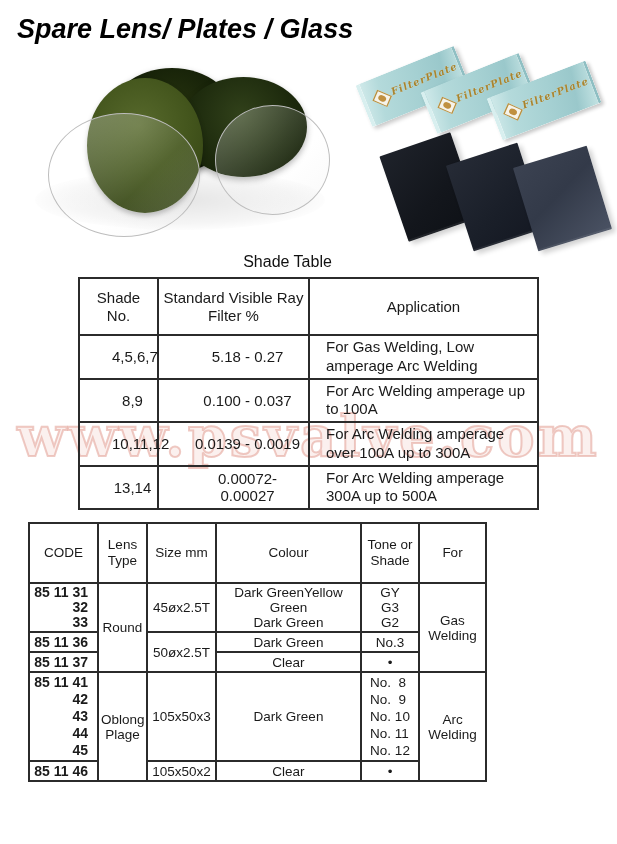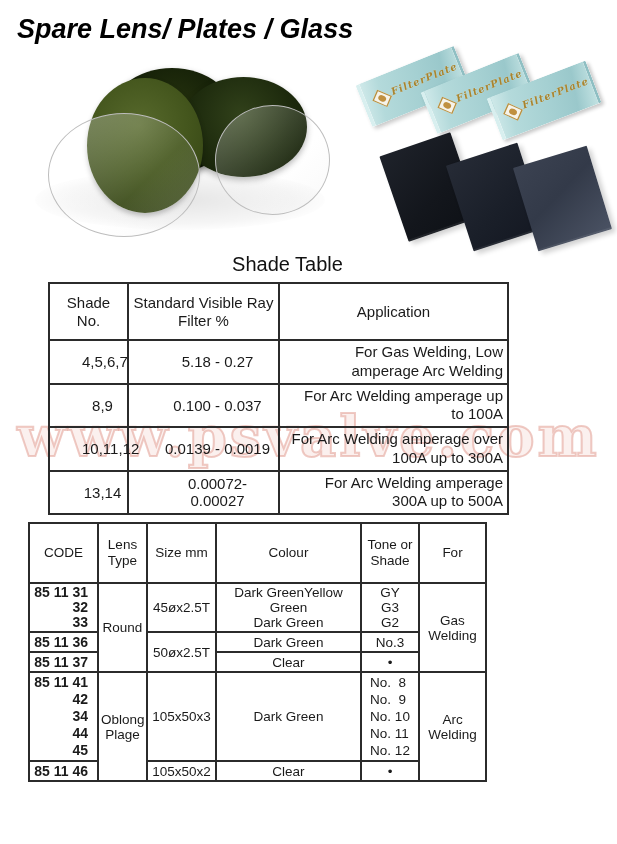--- a/index.html
+++ b/index.html
@@ -102,29 +102,29 @@
     font-size: 56px; letter-spacing: 3px; line-height: 1;
     color: rgba(248, 228, 224, 0.55);
     -webkit-text-stroke: 2px rgba(226, 158, 148, 0.55);
     pointer-events: none;
   }
 
   
   .shade-section { position: absolute; top: 253px; left: 0; width: 617px; }
   .shade-title {
     width: 459px; margin-left: 58px; text-align: center;
-    font-size: 20px; color: #111; margin-bottom: 6px;
+    font-size: 16px; color: #111; margin-bottom: 6px;
   }
   table { border-collapse: collapse; table-layout: fixed; }
-  .shade-table { margin-left: 48px; width: 459px; font-size: 15px; border-radius: 25px; }
+  .shade-table { margin-left: 78px; width: 459px; font-size: 15px; border-radius: 25px; }
   .shade-table th, .shade-table td { border: 2px solid #2b2b2b; padding: 2px 4px; }
   .shade-table th { font-weight: normal; height: 57px; text-align: center; line-height: 1.2; }
   .shade-table td { height: 43px; padding-left: 32px; }
   .shade-table .c-shade, .shade-table .c-filter { text-align: center; }
-  .shade-table .c-app { text-align: right; padding-left: 10px; line-height: 1.25; }
+  .shade-table .c-app { text-align: left; padding-left: 16px; line-height: 1.25; }
 
   
   .unit-section { position: absolute; top: 522px; left: 0; width: 617px; }
   .unit-caption {
     width: 457px; margin-left: 55px; text-align: right; padding-right: 48px;
     font-size: 15px; color: #111; margin-bottom: 5px;
   }
   .unit-table { margin-left: 28px; width: 457px; font-size: 13.5px; }
   .unit-table th, .unit-table td { border: 2px solid #2b2b2b; padding: 1px 2px; text-align: center; vertical-align: middle; }
   .unit-table th { font-weight: normal; height: 60px; line-height: 1.15; }
@@ -263,21 +263,21 @@
     </tr>
     <tr class="r-c">
       <td class="code-cell">85 11 37</td>
       <td>Clear</td>
       <td>•</td>
     </tr>
     <tr class="r-d">
       <td class="code-cell">
         <div class="ln">85 11 41</div>
         <div class="ln">42</div>
-        <div class="ln">34</div>
+        <div class="ln">43</div>
         <div class="ln">44</div>
         <div class="ln">45</div>
       </td>
       <td rowspan="2">Oblong Plage</td>
       <td>105x50x3</td>
       <td>Dark Green</td>
       <td>
         <span class="stack">
           <div class="ln">No.  8</div>
           <div class="ln">No.  9</div>

